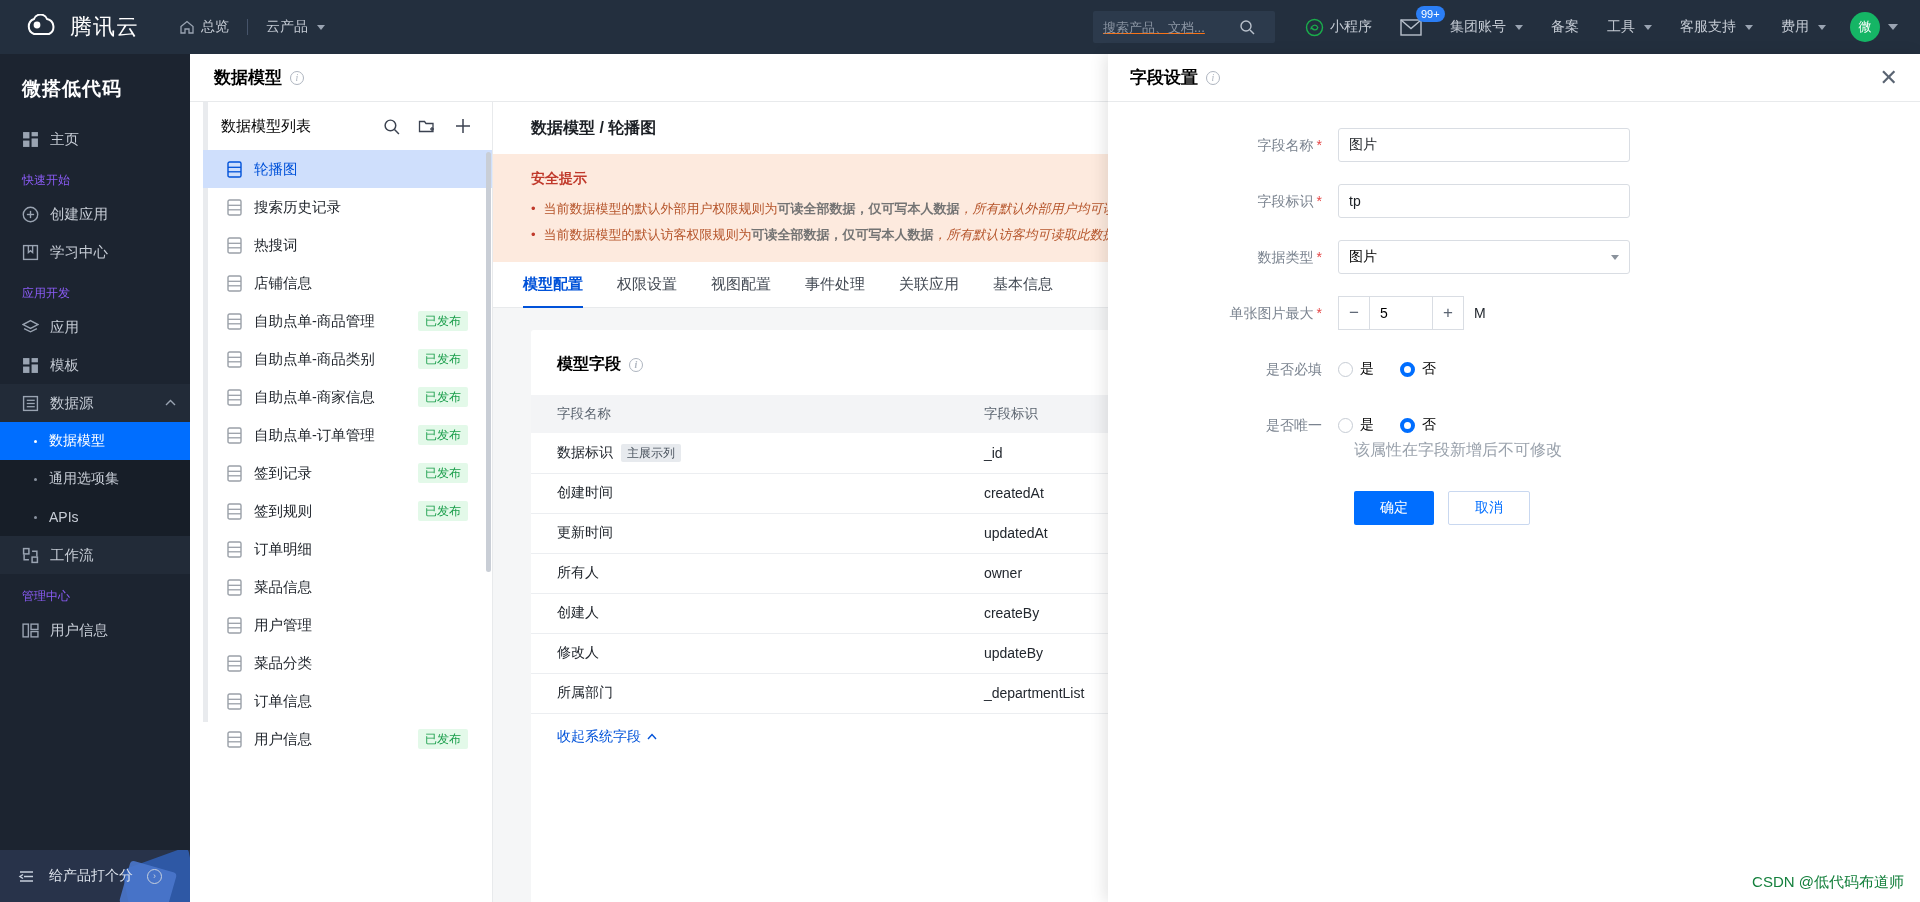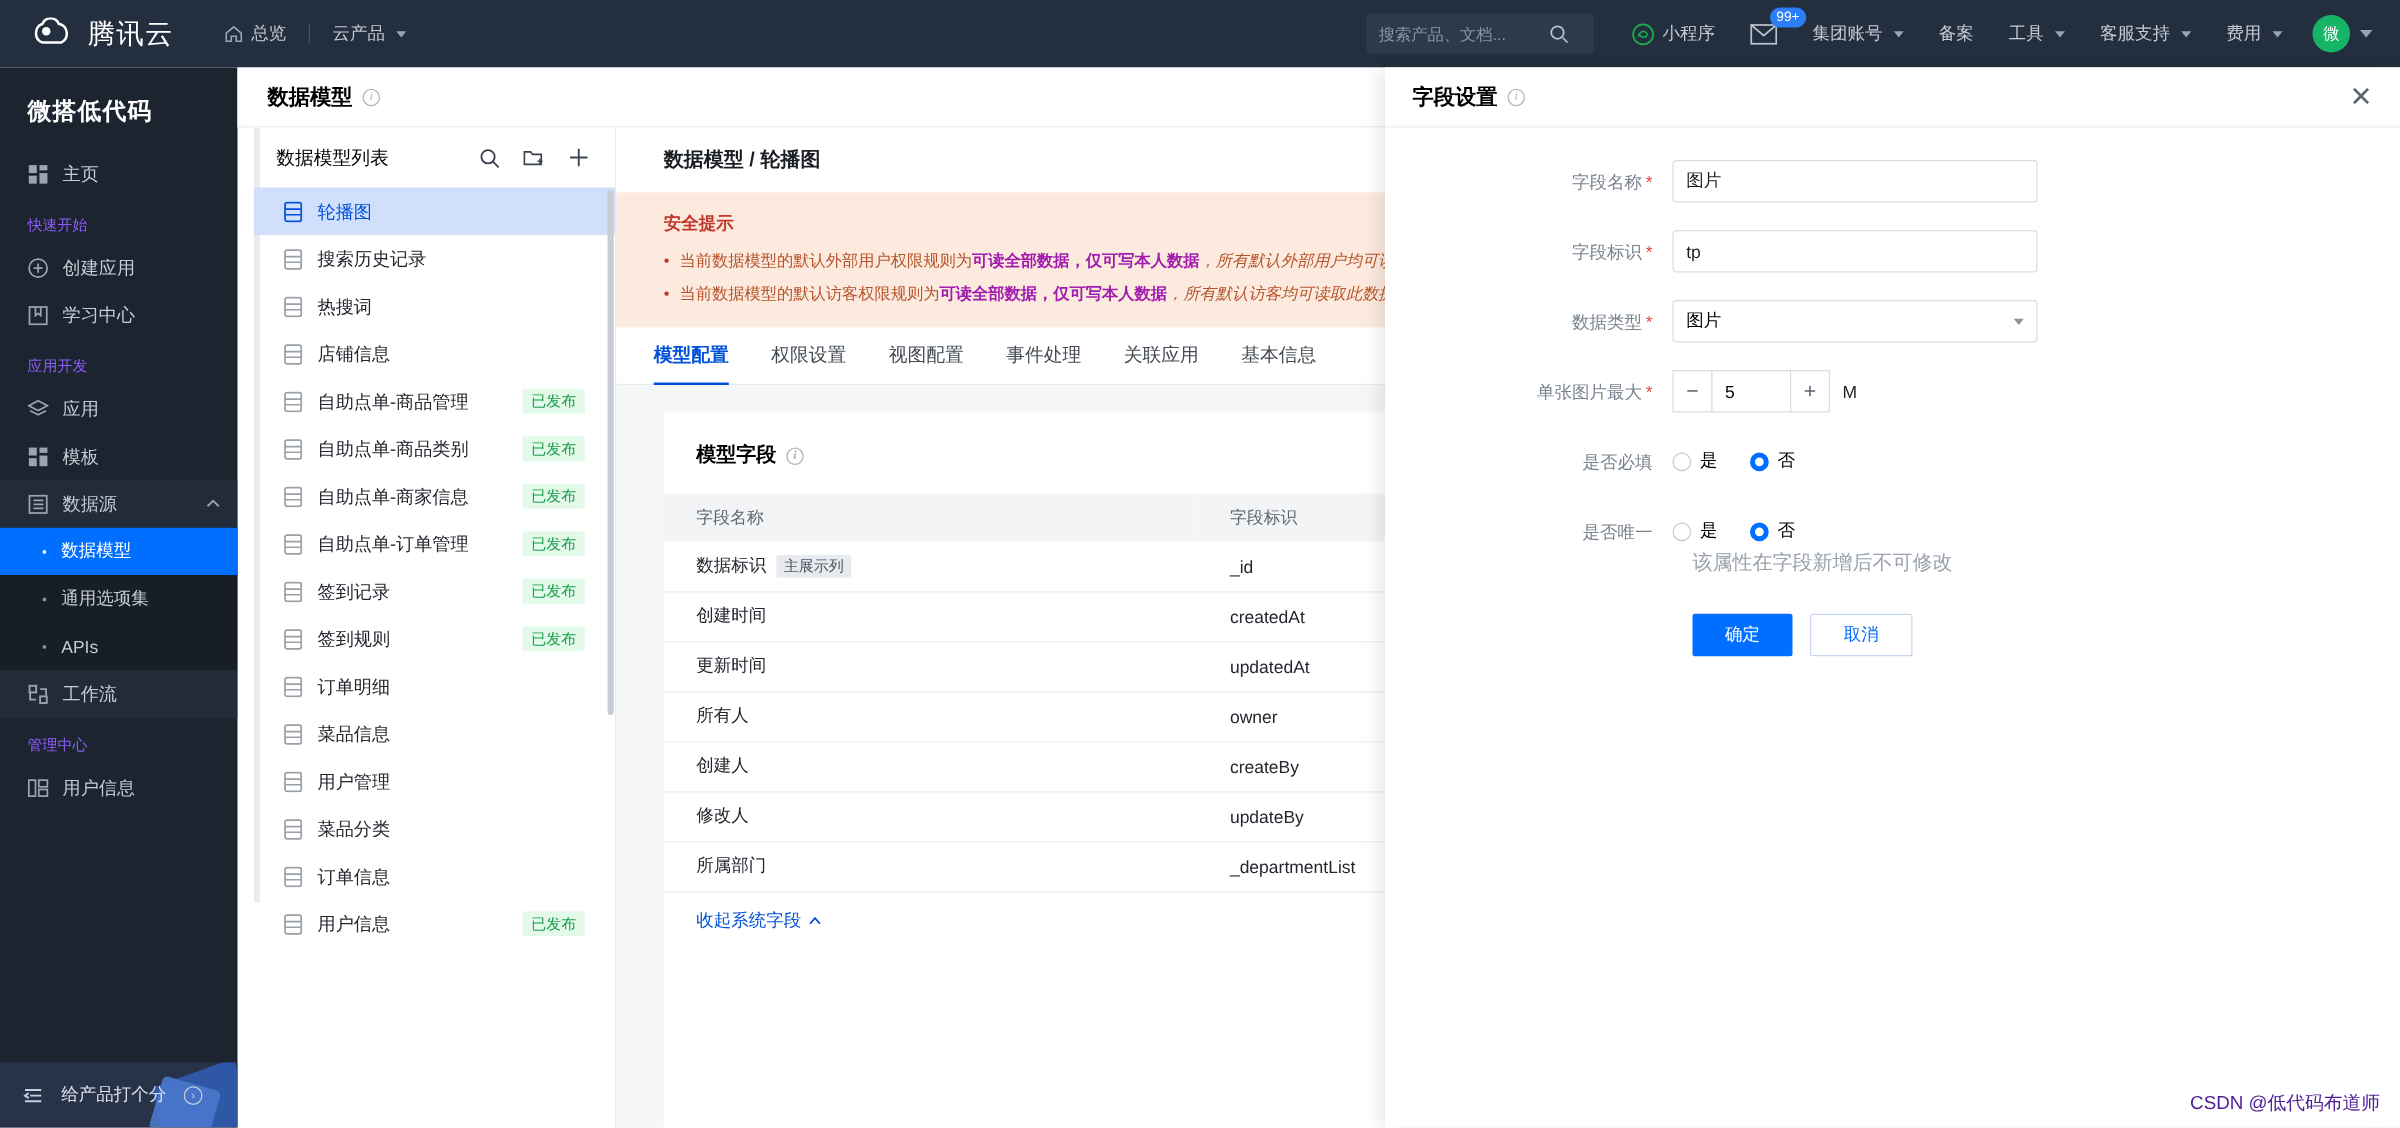--- a/index.html
+++ b/index.html
@@ -25,22 +25,22 @@
     font-size:14px; color:#c5cbd4; cursor:pointer; position:relative;
   }
   .tb-sep { width:1px; height:16px; background:#46546a; margin:0 4px; }
   .caret { width:0;height:0;border-left:4px solid transparent;border-right:4px solid transparent;border-top:5px solid #9aa4b2; margin-left:3px;}
   .search-box {
     margin-left:auto; width:182px; height:32px; background:#2c3a4c;
     display:flex; align-items:center; padding:0 10px; gap:6px;
     border-radius:2px;
   }
   .search-box input {
-    background:transparent; border:none; outline:none; color:#f9a8d4;
-    font-size:13px; width:130px; font-family:inherit;
+    background:transparent; border:none; outline:none; color:#f97316;
+    font-size:13px; width:130px; font-family:inherit;text-decoration:underline;
   }
   .search-box input::placeholder { color:#8b95a3; }
   .badge99 {
     position:absolute; top:6px; left:30px; background:#2b7ef5; color:#fff;
     font-size:11px; border-radius:9px; padding:1px 5px; line-height:14px;
     z-index:3; white-space:nowrap;
   }
   .avatar-wrap { display:flex; align-items:center; gap:8px; margin-right:22px; margin-left:10px;}
   .avatar {
     width:30px;height:30px;border-radius:50%;background:#15b565;color:#fff;
@@ -137,21 +137,21 @@
   .crumb {
     height:52px; background:#fff; display:flex; align-items:center;
     padding-left:38px; font-size:16px; font-weight:bold; color:#1b1f24;
   }
   .alert {
     background:#fdeade; padding:16px 0 16px 38px; color:#a6401a;
   }
   .alert-title { font-weight:bold; font-size:14px; color:#c0392b; margin-bottom:10px;}
   .alert-li { display:flex; gap:8px; font-size:13px; line-height:22px; color:#b5542a; margin-top:4px;}
   .alert-li .bt { color:#c0392b; }
-  .alert-li b { font-weight:bold; color:#a21caf;}
+  .alert-li b { font-weight:bold; color:#737373;}
   .alert-li i { font-style:italic; }
   .tabs {
     background:#fff; height:46px; display:flex; align-items:center;
     padding-left:30px; gap:34px; border-bottom:1px solid #e8eaec;
     font-size:15px; color:#434a54;
   }
   .tab { position:relative; height:46px; display:flex; align-items:center; cursor:pointer;}
   .tab.active { color:#0052d9; font-weight:bold; }
   .tab.active::after {
     content:""; position:absolute; left:0; right:0; bottom:0; height:2px; background:#0052d9;
@@ -231,21 +231,21 @@
   .dw-foot { display:flex; gap:14px; padding:8px 0 0 246px; }
   .btn-primary {
     background:#006eff; color:#fff; border:none; height:34px; padding:0 26px;
     font-size:14px; border-radius:2px; cursor:pointer; font-family:inherit;
   }
   .btn-ghost {
     background:#fff; color:#006eff; border:1px solid #c9d8f0; height:34px; padding:0 26px;
     font-size:14px; border-radius:2px; cursor:pointer; font-family:inherit;
   }
   .watermark {
-    position:absolute; right:16px; bottom:10px; color:#4c1d95; font-size:15px;
+    position:absolute; right:16px; bottom:10px; color:#15803d; font-size:15px;
   }
   .scrollbar-v {
     position:absolute; right:0; top:102px; width:7px; height:800px; background:#f1f2f4;
   }
   .scrollbar-v .thumb { position:absolute; top:0; left:1px; width:5px; height:120px; background:#c2c7cf; border-radius:3px;}
 </style>
 </head>
 <body>
 
 <div class="topbar">

